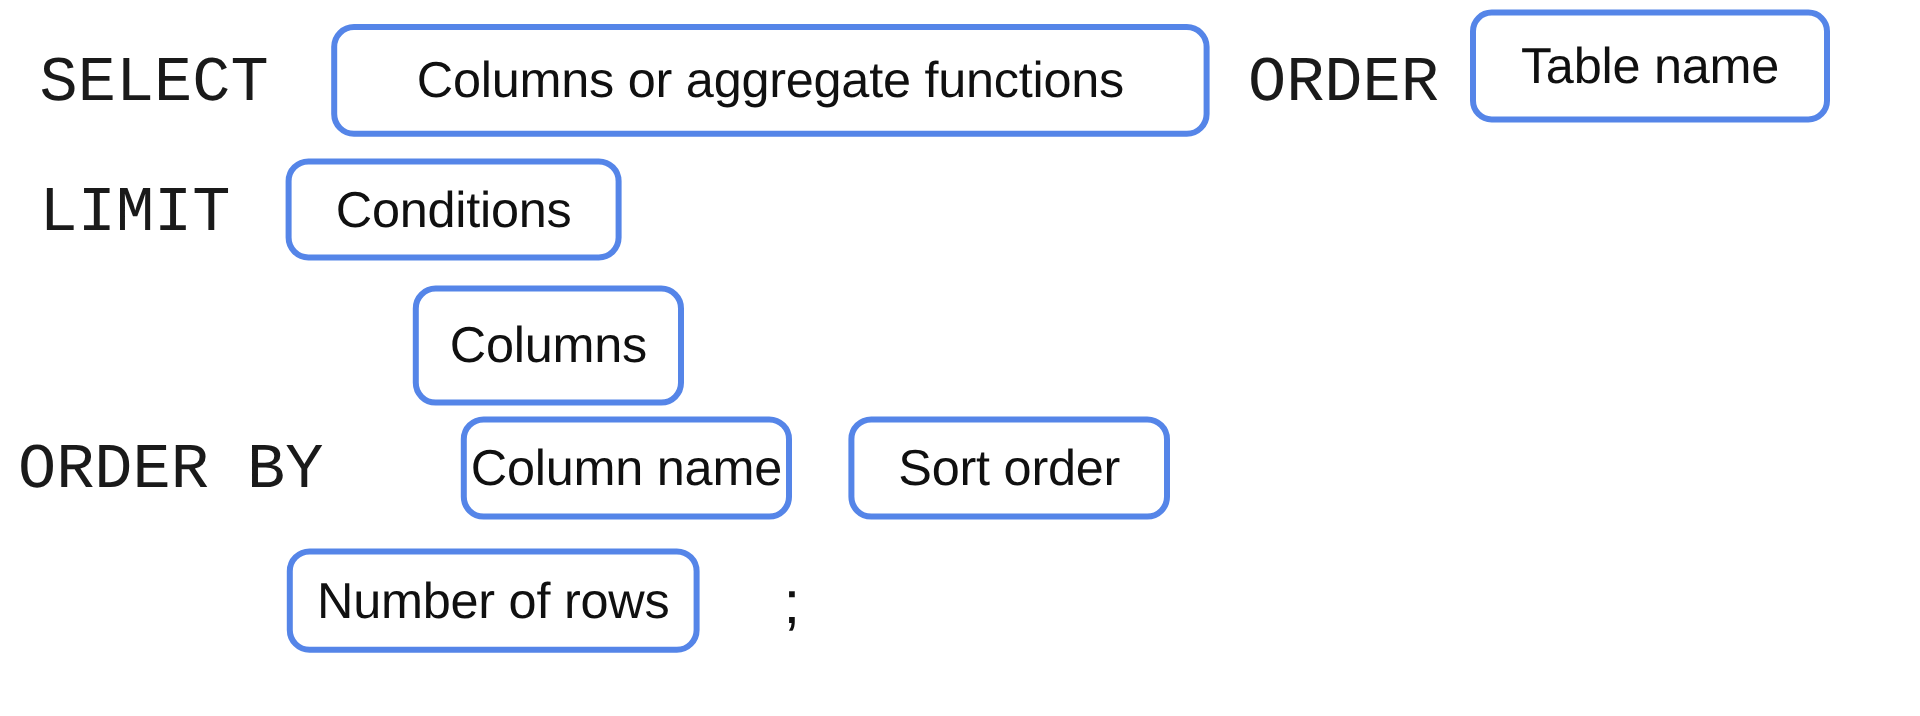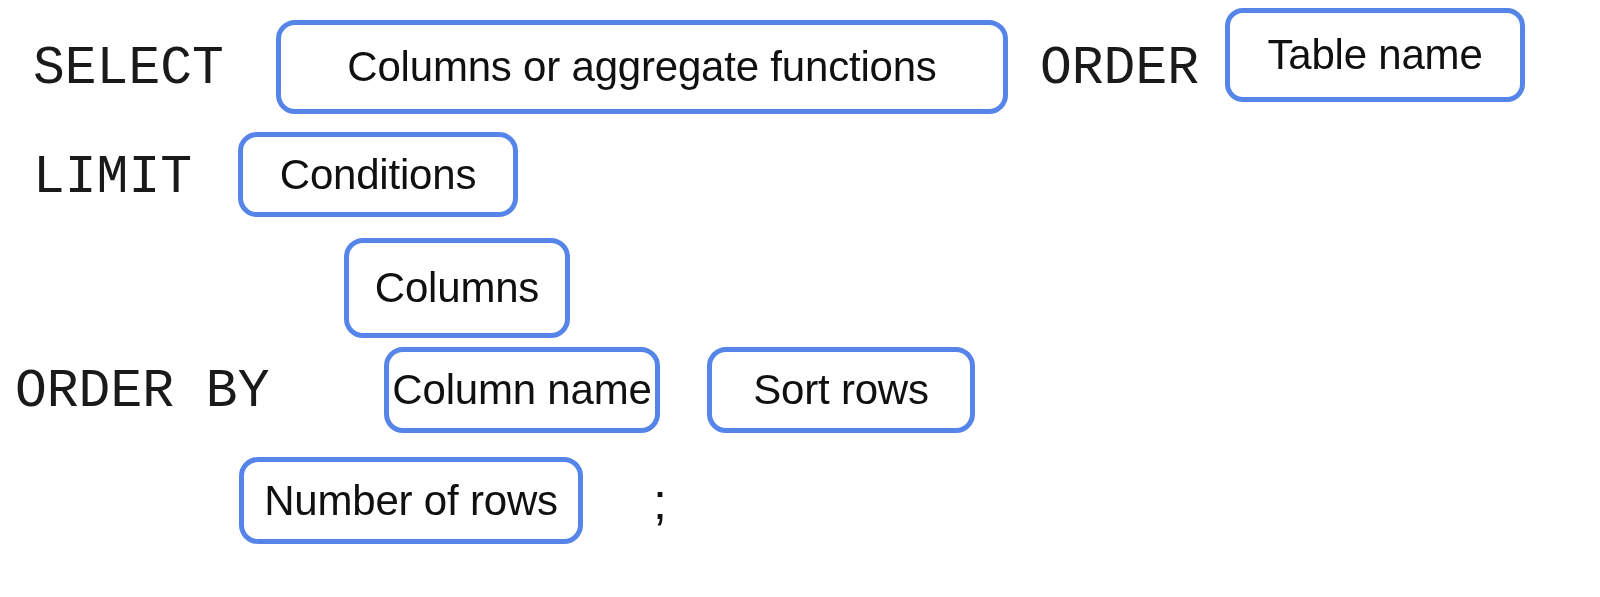--- a/index.html
+++ b/index.html
@@ -93,21 +93,21 @@
     <span class="slot-label">Columns</span>
   </div>
 
   <div class="kw" style="left:15px; top:366px;">ORDER BY</div>
 
   <div class="slot" style="left:348px; top:347px; width:276px; height:86px;margin-left:36px;">
     <span class="slot-label">Column name</span>
   </div>
 
   <div class="slot" style="left:707px; top:347px; width:268px; height:86px;">
-    <span class="slot-label">Sort rows</span>
+    <span class="slot-label">Sort order</span>
   </div>
 
 
   <div class="slot" style="left:239px; top:457px; width:344px; height:87px;">
     <span class="slot-label">Number of rows</span>
   </div>
 
   <div class="punct" style="left:653px; top:477px;">;</div>
 
 </div>

